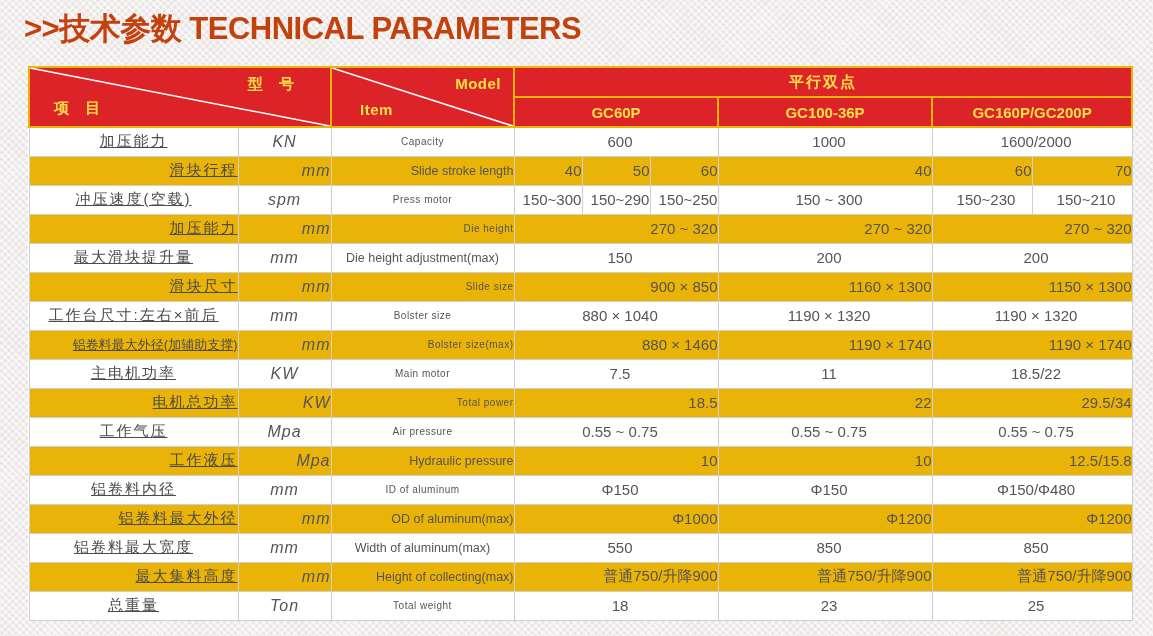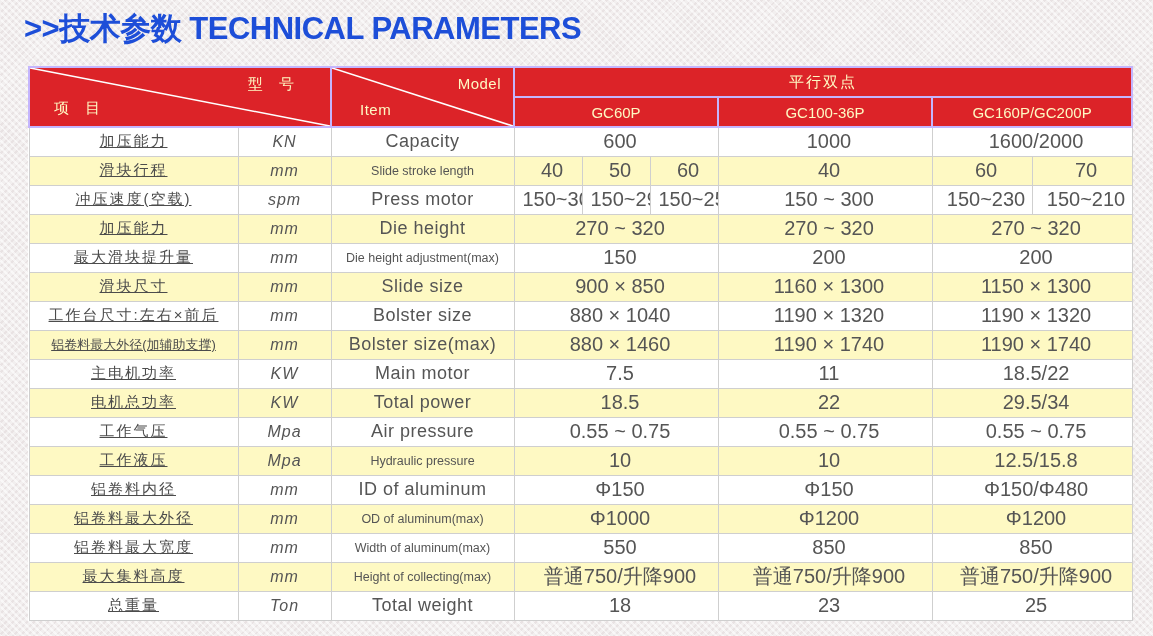--- a/index.html
+++ b/index.html
@@ -9,69 +9,69 @@
     overflow: hidden;
     background:
       repeating-linear-gradient(45deg, rgba(255,255,255,.55) 0 2px, transparent 2px 5px),
       repeating-linear-gradient(-45deg, rgba(216,204,206,.35) 0 2px, transparent 2px 5px),
       #f2efef;
     position: relative;
   }
   .page-title {
     position: absolute; left: 24px; top: 8px;
     font-size: 31px; font-weight: bold; letter-spacing: -0.5px;
-    color: #1d4ed8; white-space: nowrap;
+    color: #c2410c; white-space: nowrap;
   }
   table.spec {
     position: absolute; left: 28px; top: 66px;
     border-collapse: collapse; table-layout: fixed;
     width: 1103px;
     background: #fff;
   }
   table.spec col.c-cn  { width: 209px; }
   table.spec col.c-un  { width: 93px;  }
   table.spec col.c-en  { width: 183px; }
   table.spec col.c-v1a { width: 68px;  }
   table.spec col.c-v1b { width: 68px;  }
   table.spec col.c-v1c { width: 68px;  }
   table.spec col.c-v2  { width: 214px; }
   table.spec col.c-v3a { width: 100px; }
   table.spec col.c-v3b { width: 100px; }
 
   
   thead th {
-    background: #dc2328; color: #fef9c3;
-    border: 2px solid #c4b5fd;
-    font-weight: normal; font-size: 15px;
+    background: #dc2328; color: #fde047;
+    border: 2px solid #eab308;
+    font-weight: bold; font-size: 15px;
     height: 30px; text-align: center; vertical-align: middle;
     position: relative;
   }
   thead th.diag { height: 60px; }
   th .diag-svg { position: absolute; inset: 0; width: 100%; height: 100%; display: block; }
   th .diag-svg line { stroke: #fff; stroke-width: 1.6; vector-effect: non-scaling-stroke; }
   th .corner-tr { position: absolute; top: 7px; right: 30px; letter-spacing: 6px; font-size: 15px; }
   th .corner-bl { position: absolute; bottom: 8px; left: 24px; letter-spacing: 6px; font-size: 15px; }
   th.diag-en .corner-tr { right: 12px; letter-spacing: 0.5px; }
   th.diag-en .corner-bl { left: 12px; letter-spacing: 0.5px; margin-left: 16px; }
   th.group-cell { letter-spacing: 2px; }
 
   
   tbody td {
     border: 1px solid #cfcfcf;
     height: 29px; text-align: center; vertical-align: middle;
     font-size: 15px; color: #555; background: #fff;
     overflow: hidden; white-space: nowrap;
   }
-  tbody tr.alt td { background: #fef9c3; }
+  tbody tr.alt td { background: #eab308; text-align: right; }
   tbody td.cn { color: #4c4c4c; letter-spacing: 2px; font-size: 15px; text-decoration: underline; }
   tbody td.cn.small { font-size: 13px; letter-spacing: 0; }
   tbody td.unit { font-size: 16px; letter-spacing: 1px; font-style: italic; }
-  tbody td.en { font-size: 18px; letter-spacing: 0.5px; }
+  tbody td.en { font-size: 10px; letter-spacing: 0.5px; }
   tbody td.en.small { font-size: 12.5px; letter-spacing: 0; margin-top: 16px; }
-  tbody td.val { font-size: 20px; padding-left: 8px; }
+  tbody td.val { font-size: 15px; padding-left: 8px; }
 </style>
 </head>
 <body>
 
 <div class="page-title">&gt;&gt;技术参数 TECHNICAL PARAMETERS</div>
 
 <table class="spec">
   <colgroup>
     <col class="c-cn">
       <col class="c-un">

